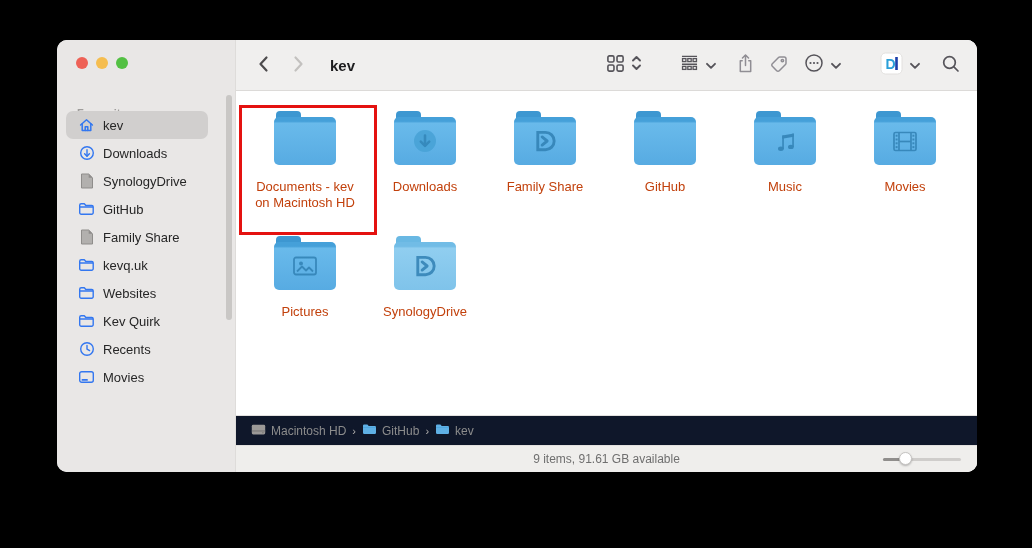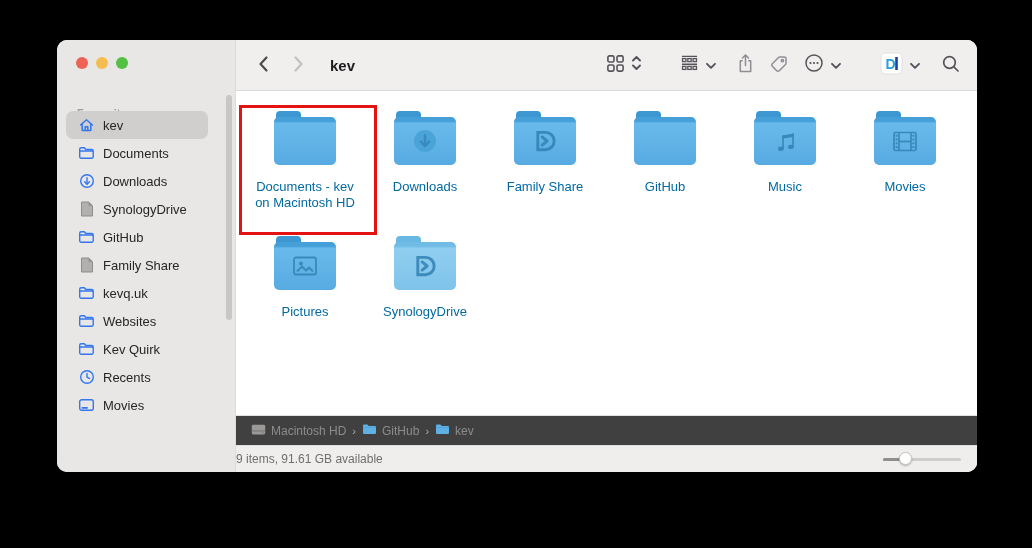--- a/index.html
+++ b/index.html
@@ -41,30 +41,30 @@
     display:flex;flex-wrap:wrap;align-content:flex-start;overflow:hidden;}
   .file-item{width:120px;height:125px;display:flex;flex-direction:column;align-items:center;}
   .folder{position:relative;width:62px;height:54px;flex:0 0 auto;}
   .folder .tab{position:absolute;left:2px;top:0;width:25px;height:13px;border-radius:4px 4px 0 0;background:#3d97d1;}
   .folder .body{position:absolute;left:0;right:0;top:6px;bottom:0;border-radius:5px;
     background:linear-gradient(180deg,#45a0d9 0%,#45a0d9 9%,#69baeb 13%,#57abe2 100%);
     display:flex;align-items:center;justify-content:center;}
   .folder.light .tab{background:#69b8e3;}
   .folder.light .body{background:linear-gradient(180deg,#71bce6 0%,#71bce6 9%,#90cef0 13%,#7fc3ea 100%);}
   .badge{display:flex;align-items:center;justify-content:center;opacity:.85;}
-  .file-label{margin-top:14px;font-size:13px;line-height:16px;color:#0369a1;text-align:center;max-width:114px;}
+  .file-label{margin-top:14px;font-size:13px;line-height:16px;color:#c2410c;text-align:center;max-width:114px;}
   .red-box{position:absolute;left:3px;top:14px;width:132px;height:124px;border:3px solid #e41210;z-index:3;pointer-events:none;}
   
-  .pathbar{flex:0 0 29px;height:29px;border-top:1px solid #e3e1df;background:#404040;
+  .pathbar{flex:0 0 29px;height:29px;border-top:1px solid #e3e1df;background:#0f172a;
     display:flex;align-items:center;padding-left:15px;font-size:12px;color:#8c8c8c;}
   .crumb{display:flex;align-items:center;gap:5px;}
   .crumb-sep{color:#b3b1af;font-size:11px;margin:0 6px;}
   
   .statusbar{flex:0 0 26px;height:26px;background:#efeeec;border-top:1px solid #e2e0de;
-    display:flex;align-items:center;justify-content:flex-start;font-size:12px;color:#6f6f6f;position:relative;}
+    display:flex;align-items:center;justify-content:center;font-size:12px;color:#6f6f6f;position:relative;}
   .slider{position:absolute;right:16px;top:50%;transform:translateY(-50%);width:78px;height:14px;}
   .slider .track{position:absolute;left:0;right:0;top:6px;height:3px;background:#cfcdcb;border-radius:2px;}
   .slider .fill{position:absolute;left:0;top:6px;width:23px;height:3px;background:#908e8c;border-radius:2px;}
   .slider .knob{position:absolute;left:16px;top:0;width:13px;height:13px;border-radius:50%;
     background:#fff;border:1px solid #c6c4c2;box-shadow:0 1px 2px rgba(0,0,0,.25);box-sizing:border-box;}
 </style>
 </head>
 <body>
 
 <div class="window">
@@ -79,29 +79,20 @@
     <div class="sb-list" id="sb-list">
         <div class="sb-item selected">
     <span class="sb-icon">
             <svg width="17" height="16" viewBox="0 0 17 16" fill="none" stroke="#3377f0" stroke-width="1.5" stroke-linejoin="round" stroke-linecap="round">
               <path d="M2.6 8 L8.5 2.8 L14.4 8"></path>
               <path d="M4.2 6.8 V13.4 H12.8 V6.8"></path>
               <path d="M7.2 13.4 V9.8 H9.8 V13.4"></path>
             </svg>
           </span>
     <span class="sb-label">kev</span>
-  </div>
-        <div class="sb-item">
-    <span class="sb-icon">
-            <svg width="17" height="14" viewBox="0 0 17 14" fill="none" stroke="#3377f0" stroke-width="1.4" stroke-linejoin="round">
-              <path d="M1.7 3.2 a1.5 1.5 0 0 1 1.5 -1.5 h3.1 l1.5 1.8 h5.9 a1.5 1.5 0 0 1 1.5 1.5 v5.8 a1.5 1.5 0 0 1 -1.5 1.5 h-10.5 a1.5 1.5 0 0 1 -1.5 -1.5 z"></path>
-              <path d="M1.7 5 h13.5"></path>
-            </svg>
-          </span>
-    <span class="sb-label">Documents</span>
   </div>
         <div class="sb-item">
     <span class="sb-icon">
             <svg width="16" height="16" viewBox="0 0 16 16" fill="none" stroke="#3377f0" stroke-width="1.4" stroke-linecap="round" stroke-linejoin="round">
               <circle cx="8" cy="8" r="6.3"></circle>
               <path d="M8 4.8 V11"></path>
               <polyline points="5.6,8.8 8,11.2 10.4,8.8"></polyline>
             </svg>
           </span>
     <span class="sb-label">Downloads</span>

